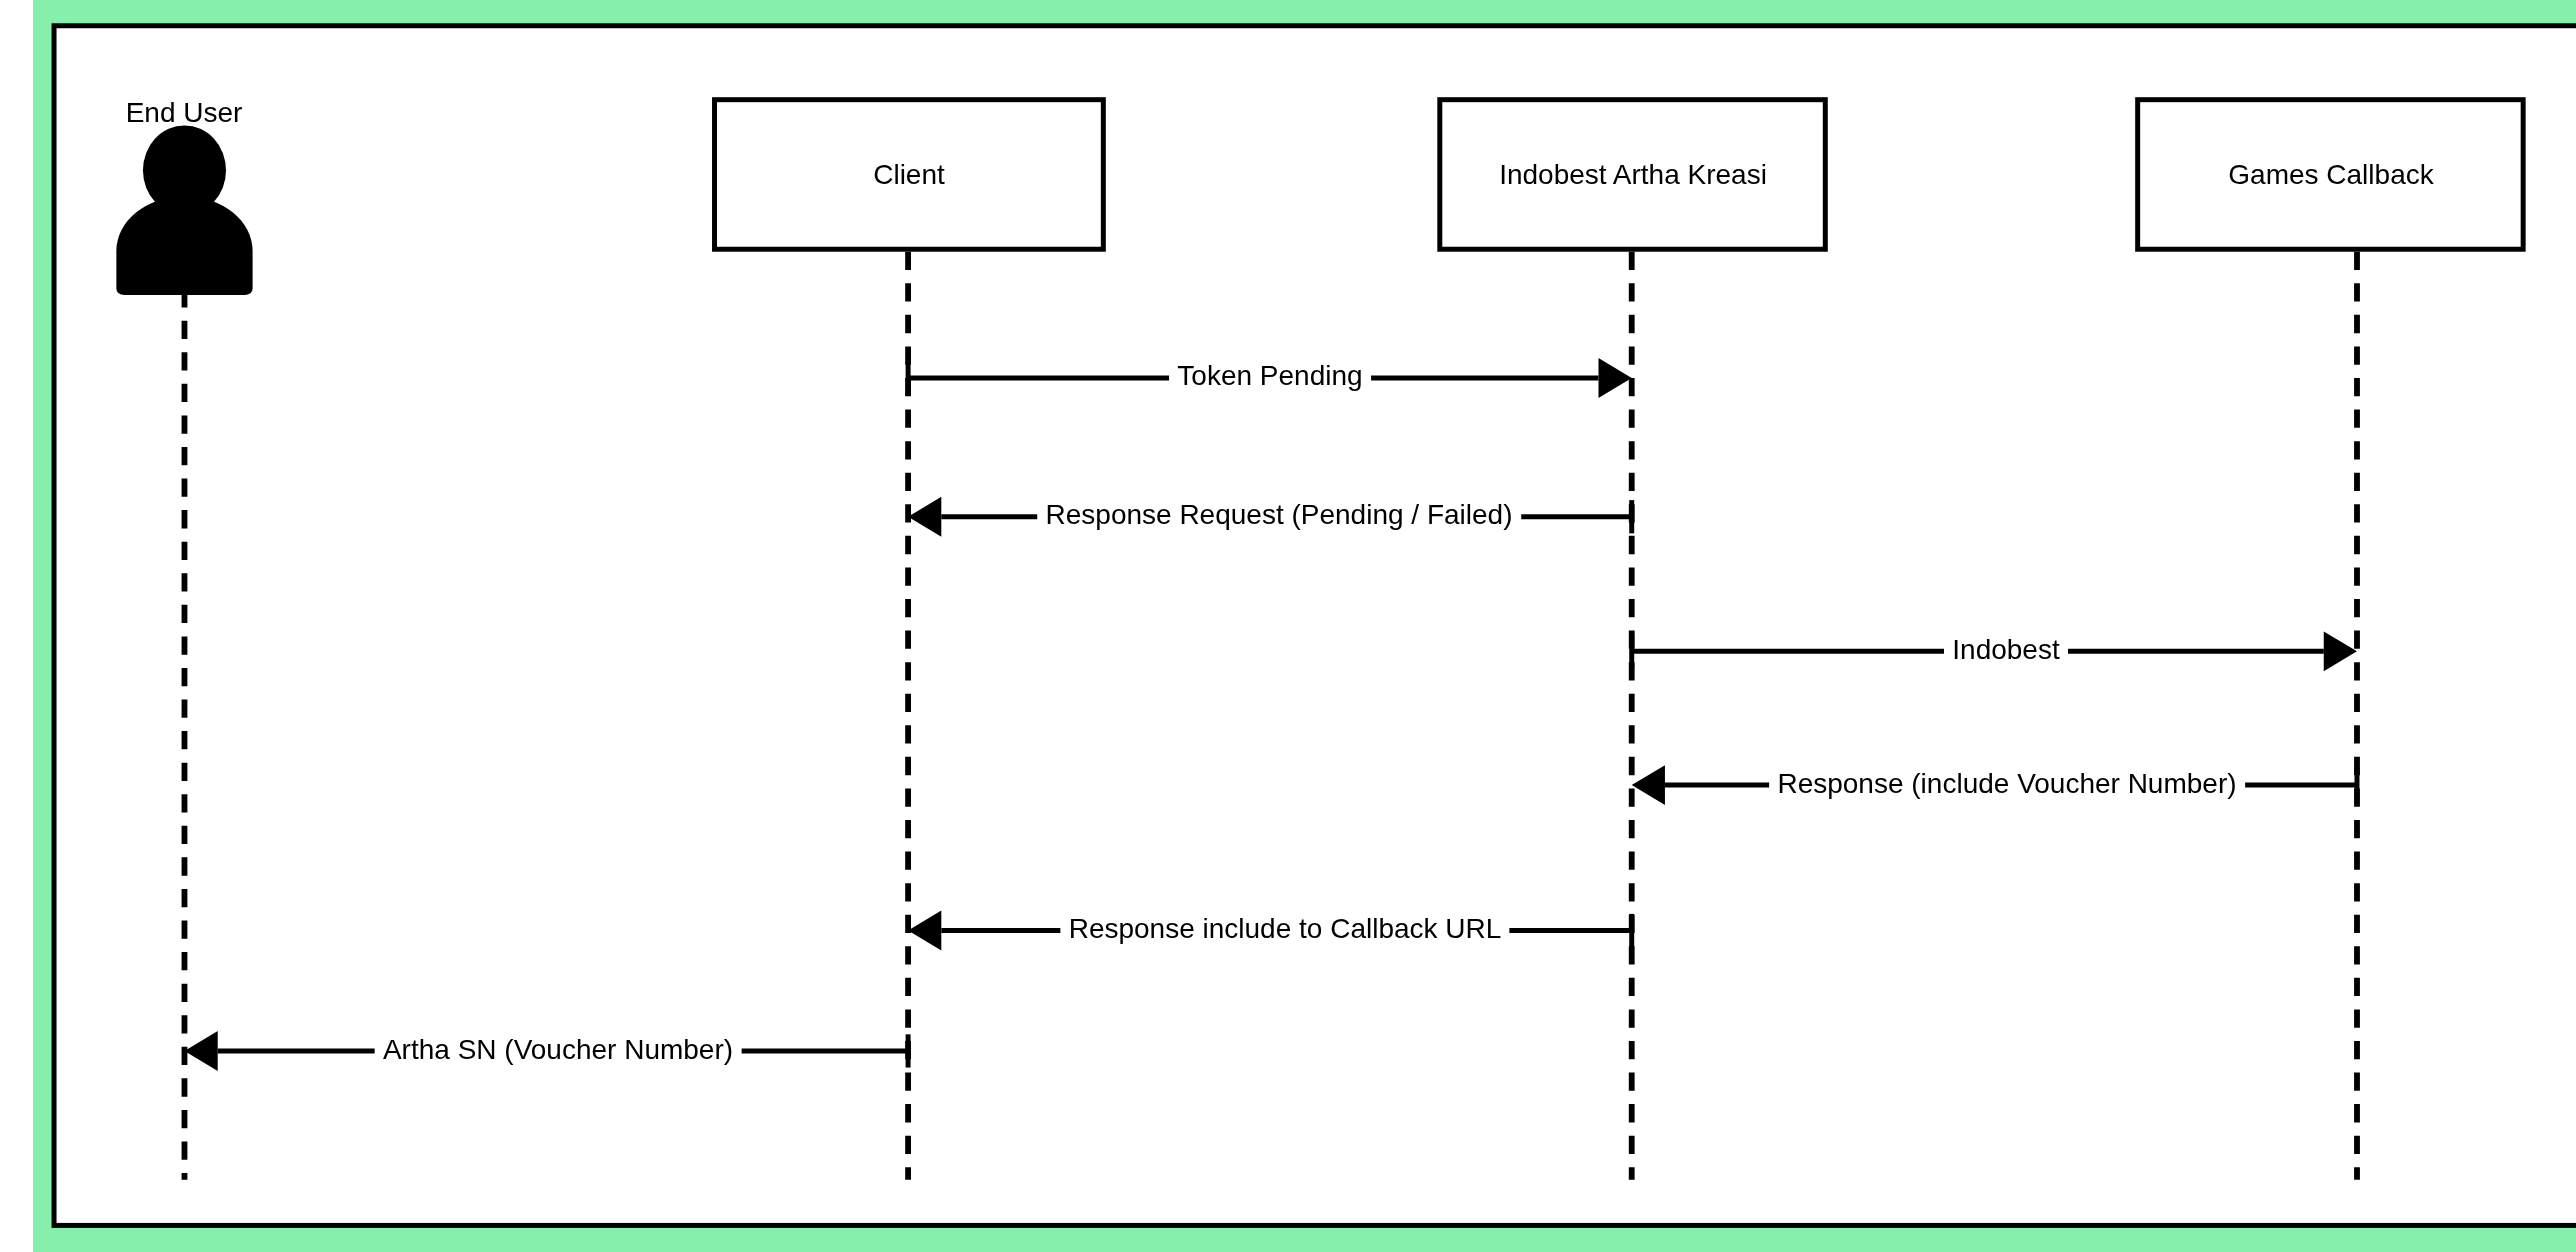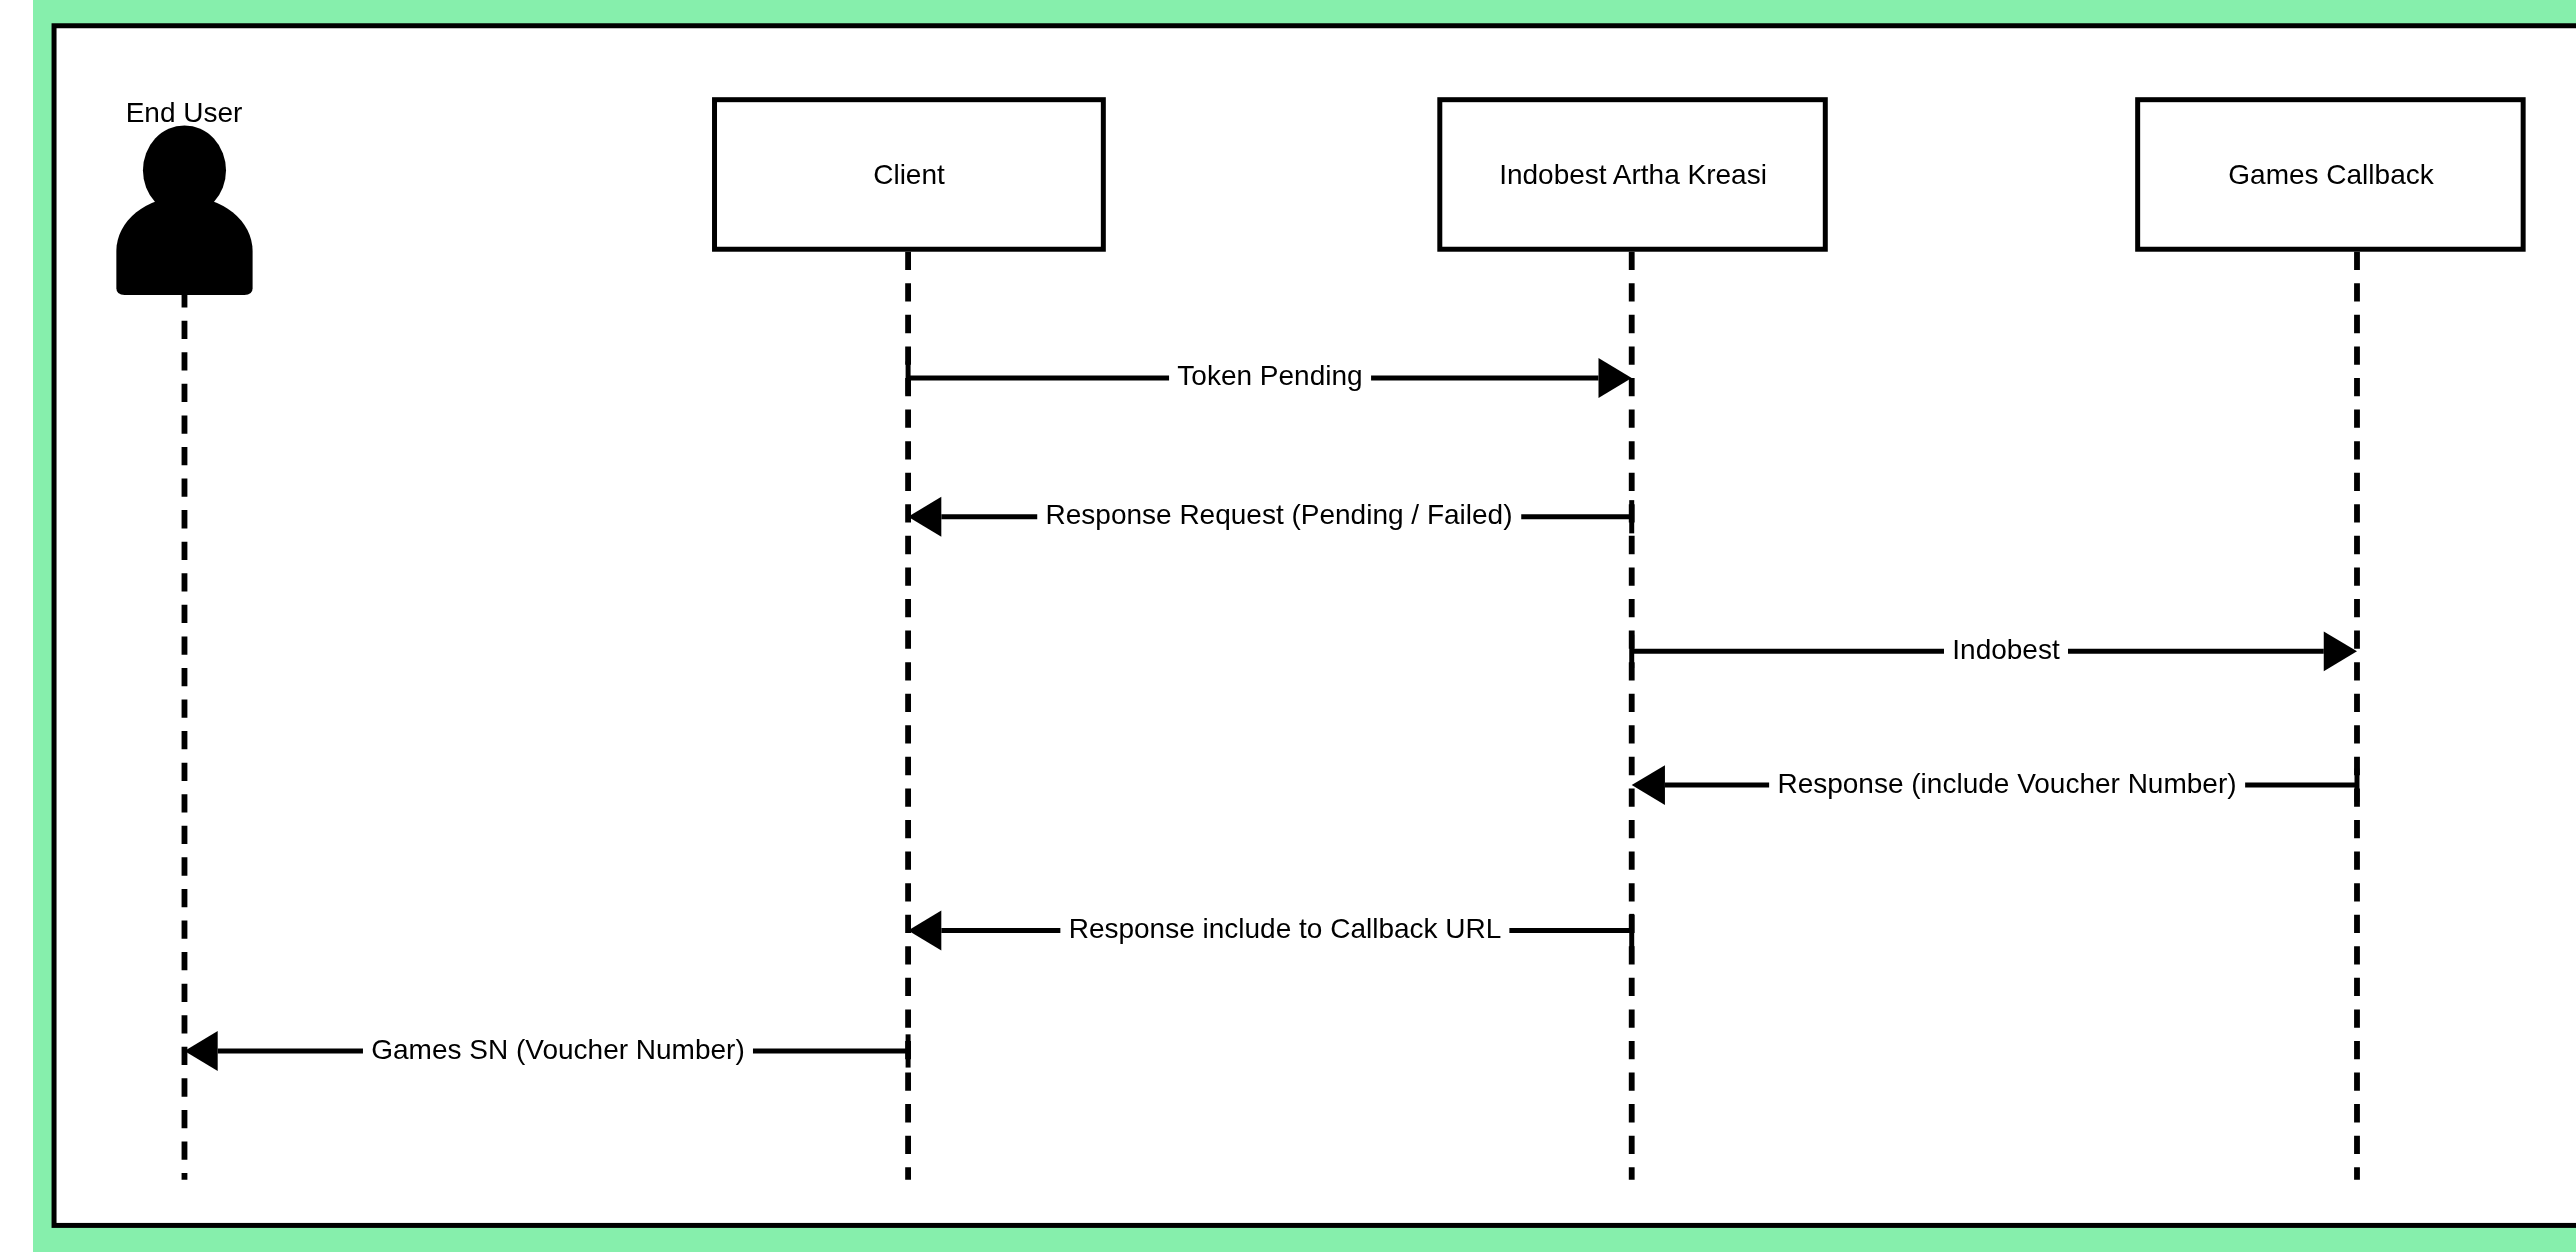--- a/index.html
+++ b/index.html
@@ -110,16 +110,16 @@
   <div id="labels-layer">
       <div class="lbl actor-label" style="left: 151px; top: 113px;">End User</div>
       <div class="lbl participant-label" style="left: 876px; top: 175px;">Client</div>
       <div class="lbl participant-label" style="left: 1600px; top: 175px;">Indobest Artha Kreasi</div>
       <div class="lbl participant-label" style="left: 2298px; top: 175px;">Games Callback</div>
       <div class="lbl message-label" style="left: 1237px; top: 376px;">Token Pending</div>
       <div class="lbl message-label" style="left: 1246px; top: 515px;">Response Request (Pending / Failed)</div>
       <div class="lbl message-label" style="left: 1973px; top: 650px;">Indobest</div>
       <div class="lbl message-label" style="left: 1974px; top: 784px;">Response (include Voucher Number)</div>
       <div class="lbl message-label" style="left: 1252px; top: 929px;">Response include to Callback URL</div>
-      <div class="lbl message-label" style="left: 525px; top: 1050px;">Games SN (Voucher Number)</div>
+      <div class="lbl message-label" style="left: 525px; top: 1050px;">Artha SN (Voucher Number)</div>
     </div>
 </div>
 
 
 </body></html>

